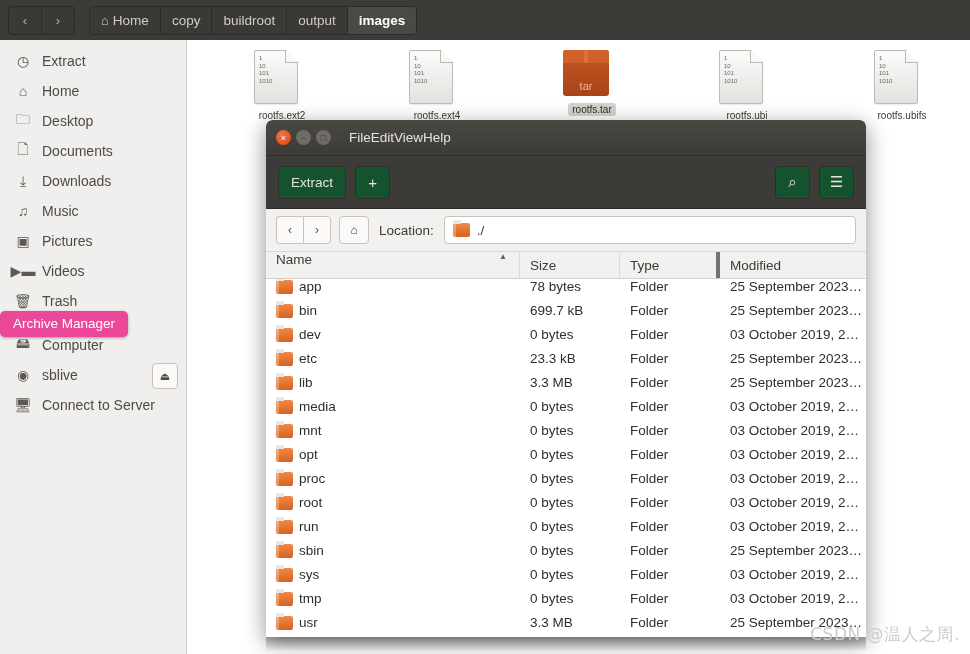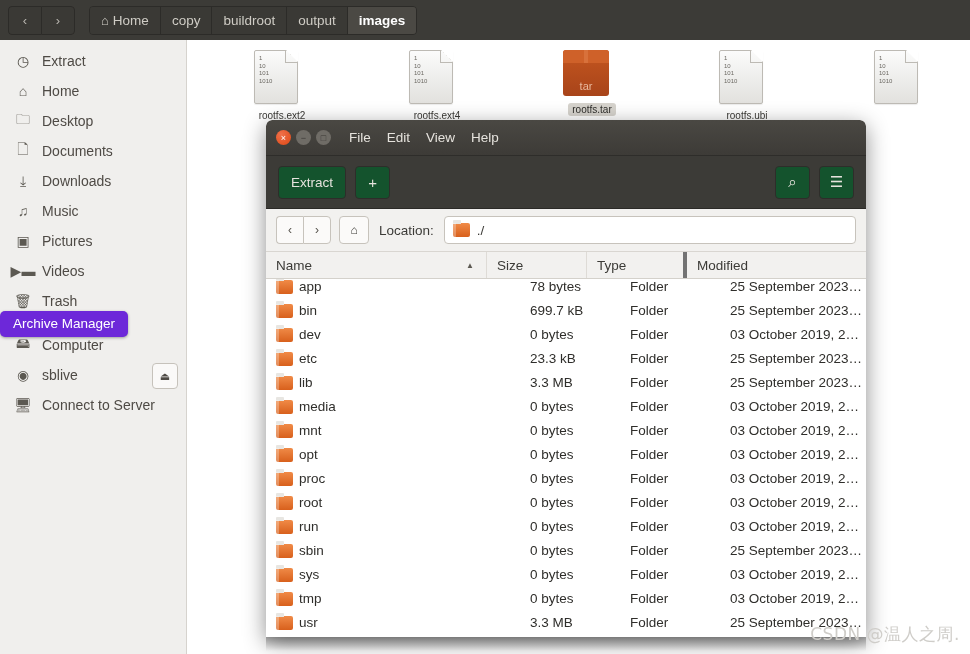--- a/index.html
+++ b/index.html
@@ -55,21 +55,21 @@
   .side-sep { height: 14px; }
   .eject-btn {
     position:absolute; right:8px; top:3px; width:24px; height:24px;
     border:1px solid #c6c2bb; border-radius:4px; background:#faf9f8;
     display:flex; align-items:center; justify-content:center; font-size:11px; color:#4e4a45;
   }
 
   
   .tooltip {
     position:absolute; left:0px; top:311px;
-    background:#6d28d9; color:#ffffff; font-size:13.5px;
+    background:#ec4899; color:#ffffff; font-size:13.5px;
     padding:5px 13px 6px 13px; border-radius:5px;
     box-shadow: 0 1px 3px rgba(0,0,0,.35);
     white-space:nowrap;
   }
 
   
   .icon-area { position:absolute; left:188px; top:40px; width:782px; height:614px; background:#fff; }
   .file-icon {
     position:absolute; width:120px; text-align:center;
   }
@@ -119,21 +119,21 @@
     display:flex; align-items:center; border-radius:6px 6px 0 0;
     border-bottom:1px solid #2e2d2a;
   }
   .wbtns { display:flex; gap:5px; margin-left:10px; }
   .wbtn { width:15px; height:15px; border-radius:50%;
           display:flex; align-items:center; justify-content:center;
           font-size:9px; color:#3b3935; }
   .wbtn.close { background: radial-gradient(circle at 35% 30%, #f0704a, #dd4814); color:#fff; }
   .wbtn.min { background:#6f6c66; }
   .wbtn.max { background:#6f6c66; }
-  .menus { display:flex; gap:16px; margin-left:18px; }
+  .menus { display:flex; margin-left:18px; }
   .menu-item { color:#e6e3dd; font-size:13.5px; }
 
   .win-toolbar {
     height: 52px; background:#3c3b37; display:flex; align-items:center;
     padding: 0 12px; border-bottom:1px solid #2b2a27;
   }
   .tb-btn {
     height:31px; min-width:31px; padding: 0 12px;
     background:#14532d; border:1px solid #2e2d2a; border-radius:4px;
     color:#e6e3dd; font-size:13.5px;
@@ -163,22 +163,22 @@
     flex:1; margin-left:10px; height:26px; background:#ffffff;
     border:1px solid #c7c3bc; border-radius:4px;
     display:flex; align-items:center; padding: 0 8px; gap:7px;
   }
   .loc-entry .txt { font-size:13.5px; color:#3c3b37; }
 
   .list-head {
     height: 26px; background:#f2f1ef; display:flex; align-items:center;
     border-bottom:1px solid #d4d1cb; font-size:13.5px; color:#3c3b37;
   }
-  .col-name { width:221px; padding-left:10px; box-sizing:border-box;
-              display:flex; align-items:center; position:relative; height:26px;
+  .col-name { width:254px; padding-left:10px; box-sizing:border-box;
+              display:flex; align-items:flex-start; position:relative; height:26px;
               border-right:1px solid #dedbd6; }
   .sort-caret { position:absolute; right:12px; font-size:8px; color:#5c5952; }
   .col-size { width:100px; padding-left:10px; box-sizing:border-box; border-right:1px solid #dedbd6; height:26px; display:flex; align-items:center;}
   .col-type { width:100px; padding-left:10px; box-sizing:border-box; border-right:4px solid #737373; height:26px; display:flex; align-items:center;}
   .col-mod  { flex:1; padding-left:10px; box-sizing:border-box; height:26px; display:flex; align-items:center;}
 
   .list-body { background:#ffffff; height: 379px; overflow:hidden; }
   .row { height:24px; display:flex; align-items:flex-start; font-size:13.5px; color:#2f2e2b; }
   .r-name { width:254px; padding-left:10px; box-sizing:border-box; display:flex; align-items:center; gap:6px; }
   .r-size { width:100px; padding-left:10px; box-sizing:border-box; }
@@ -348,20 +348,21 @@
 
     <div class="file-icon" style="left:648px; top:10px;">
       <div class="doc-glyph">
         <div class="bits">
           <div>1</div>
           <div>10</div>
           <div>101</div>
           <div>1010</div>
         </div>
       </div>
+      <div><span class="icon-caption">rootfs.ubifs</span></div>
     </div>
 
   </div>
 
   <div class="win">
 
     <div class="win-titlebar">
       <div class="wbtns">
         <div class="wbtn close">×</div>
         <div class="wbtn min">−</div>

